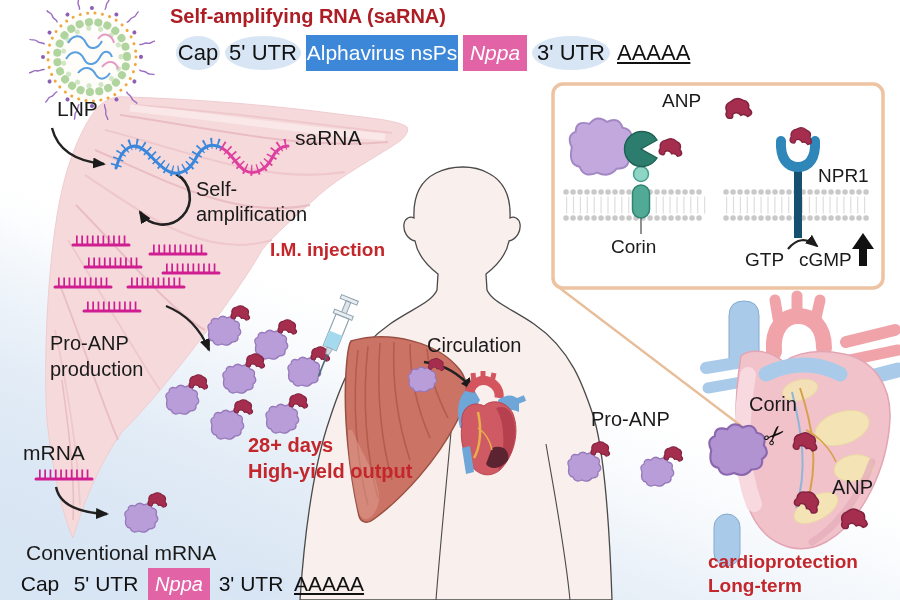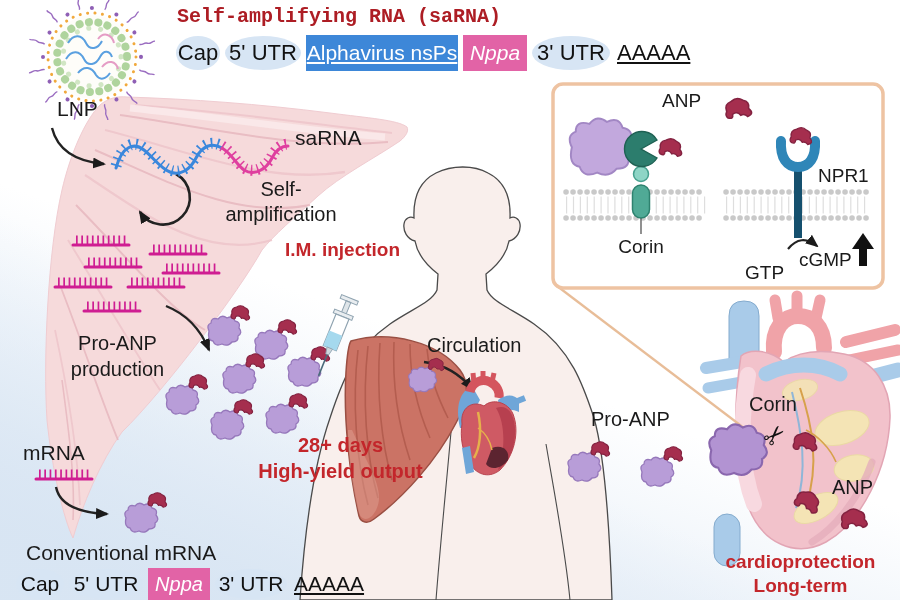--- a/index.html
+++ b/index.html
@@ -8,27 +8,27 @@
     font-family:"Liberation Sans",sans-serif;
     background-color:#fff;
     background-image:
       linear-gradient(200deg, rgba(216,229,243,0) 55%, rgba(216,229,243,.95) 92%),
       linear-gradient(25deg, rgba(216,229,243,.85) 6%, rgba(216,229,243,0) 38%);
   }
   #art{position:absolute;left:0;top:0;}
   .lbl{position:absolute;color:#1a1a1a;font-size:20px;white-space:nowrap;}
   .lbl21{font-size:21px;}
   .lbl19{font-size:19px;}
-  .center2{text-align:center;white-space:normal;}
+  .center2{white-space:normal;}
   .red{color:#c3262b;font-weight:bold;}
   .titleRed{color:#ad1d24;font-weight:bold;font-size:20px;}
   .construct{position:absolute;display:flex;align-items:center;gap:5px;justify-content:flex-end;}
   .pill{display:flex;align-items:center;justify-content:center;background:#d7e5f4;color:#111;}
   .pill.ell{border-radius:50%;}
-  .box-blue{background:#3d87d8;color:#fff;display:flex;align-items:center;justify-content:center;text-decoration:underline;}
+  .box-blue{background:#3d87d8;color:#fff;display:flex;align-items:center;justify-content:center;}
   .box-pink{background:#e263a6;color:#fff;font-style:italic;display:flex;align-items:center;justify-content:center;}
   .polya{color:#111;margin-left:2px;text-decoration:underline;}
 </style>
 </head>
 <body>
 
 <div id="stage">
 
 <svg id="art" width="900" height="600" viewBox="0 0 900 600">
   <defs>
@@ -282,21 +282,21 @@
     <g>
       <rect x="794" y="166" width="8" height="72" fill="#15506e"></rect>
       <path d="M781,141 C780,158 787,167 798,167 C809,167 816,158 815,141" fill="none" stroke="#2f86b8" stroke-width="10" stroke-linecap="round"></path>
       <use href="#anpred" transform="translate(789,128) scale(1.1)"></use>
     </g>
     <path d="M788,249 Q801,233 817,246" fill="none" stroke="#222" stroke-width="2.2" marker-end="url(#ah)"></path>
     <path d="M859,266 V249 H852 L863,233 L874,249 H867 V266 Z" fill="#111"></path>
   </g>
 </svg>
 
-<div class="lbl titleRed" style="left:177px;top:5px;font-family:Liberation Mono, monospace;">Self-amplifying RNA (saRNA)</div>
+<div class="lbl titleRed" style="left:170px;top:5px;">Self-amplifying RNA (saRNA)</div>
 
 <div class="construct" style="left:176px;top:35px;">
   <div class="pill ell" style="width:44px;height:34px;font-size:22px;">Cap</div>
   <div class="pill ell" style="width:76px;height:34px;font-size:22px;">5' UTR</div>
   <div class="box-blue" style="width:152px;height:36px;font-size:21px;">Alphavirus nsPs</div>
   <div class="box-pink" style="width:64px;height:36px;font-size:21px;">Nppa</div>
   <div class="pill ell" style="width:78px;height:34px;font-size:22px;">3' UTR</div>
   <div class="polya" style="font-size:22px;">AAAAA</div>
 </div>
 
@@ -332,21 +332,21 @@
   <div class="pill ell" style="width:48px;height:30px;font-size:21px;">Cap</div>
   <div class="pill ell" style="width:74px;height:30px;font-size:21px;">5' UTR</div>
   <div class="box-pink" style="width:62px;height:32px;font-size:20px;">Nppa</div>
   <div class="pill ell" style="width:72px;height:30px;font-size:21px;">3' UTR</div>
   <div class="polya" style="font-size:21px;">AAAAA</div>
 </div>
 
 <div class="lbl lbl19" style="left:662px;top:90px;">ANP</div>
 <div class="lbl lbl19 center2" style="left:611px;top:236px;width:60px;">Corin</div>
 <div class="lbl lbl19" style="left:818px;top:165px;">NPR1</div>
-<div class="lbl lbl19" style="left:745px;top:262px;">GTP</div>
+<div class="lbl lbl19" style="left:745px;top:249px;">GTP</div>
 <div class="lbl lbl19" style="left:799px;top:249px;">cGMP</div>
 
 <div class="lbl" style="left:749px;top:393px;">Corin</div>
 <div class="lbl" style="left:832px;top:476px;">ANP</div>
 
 <div class="lbl red center2 lbl19" style="left:708px;top:550px;width:185px;line-height:1.25;">
   <div>cardioprotection</div>
   <div>Long-term</div>
 </div>
 

